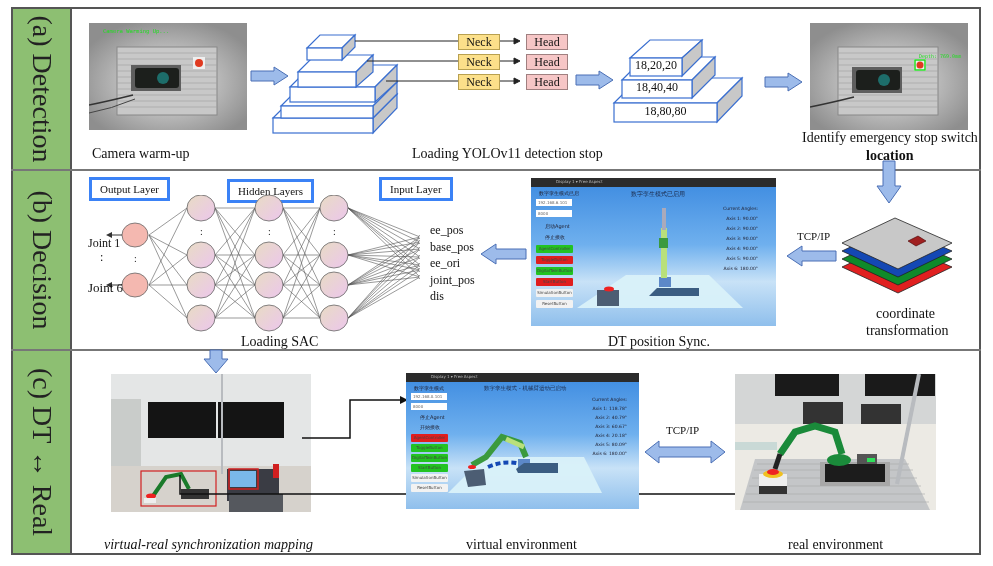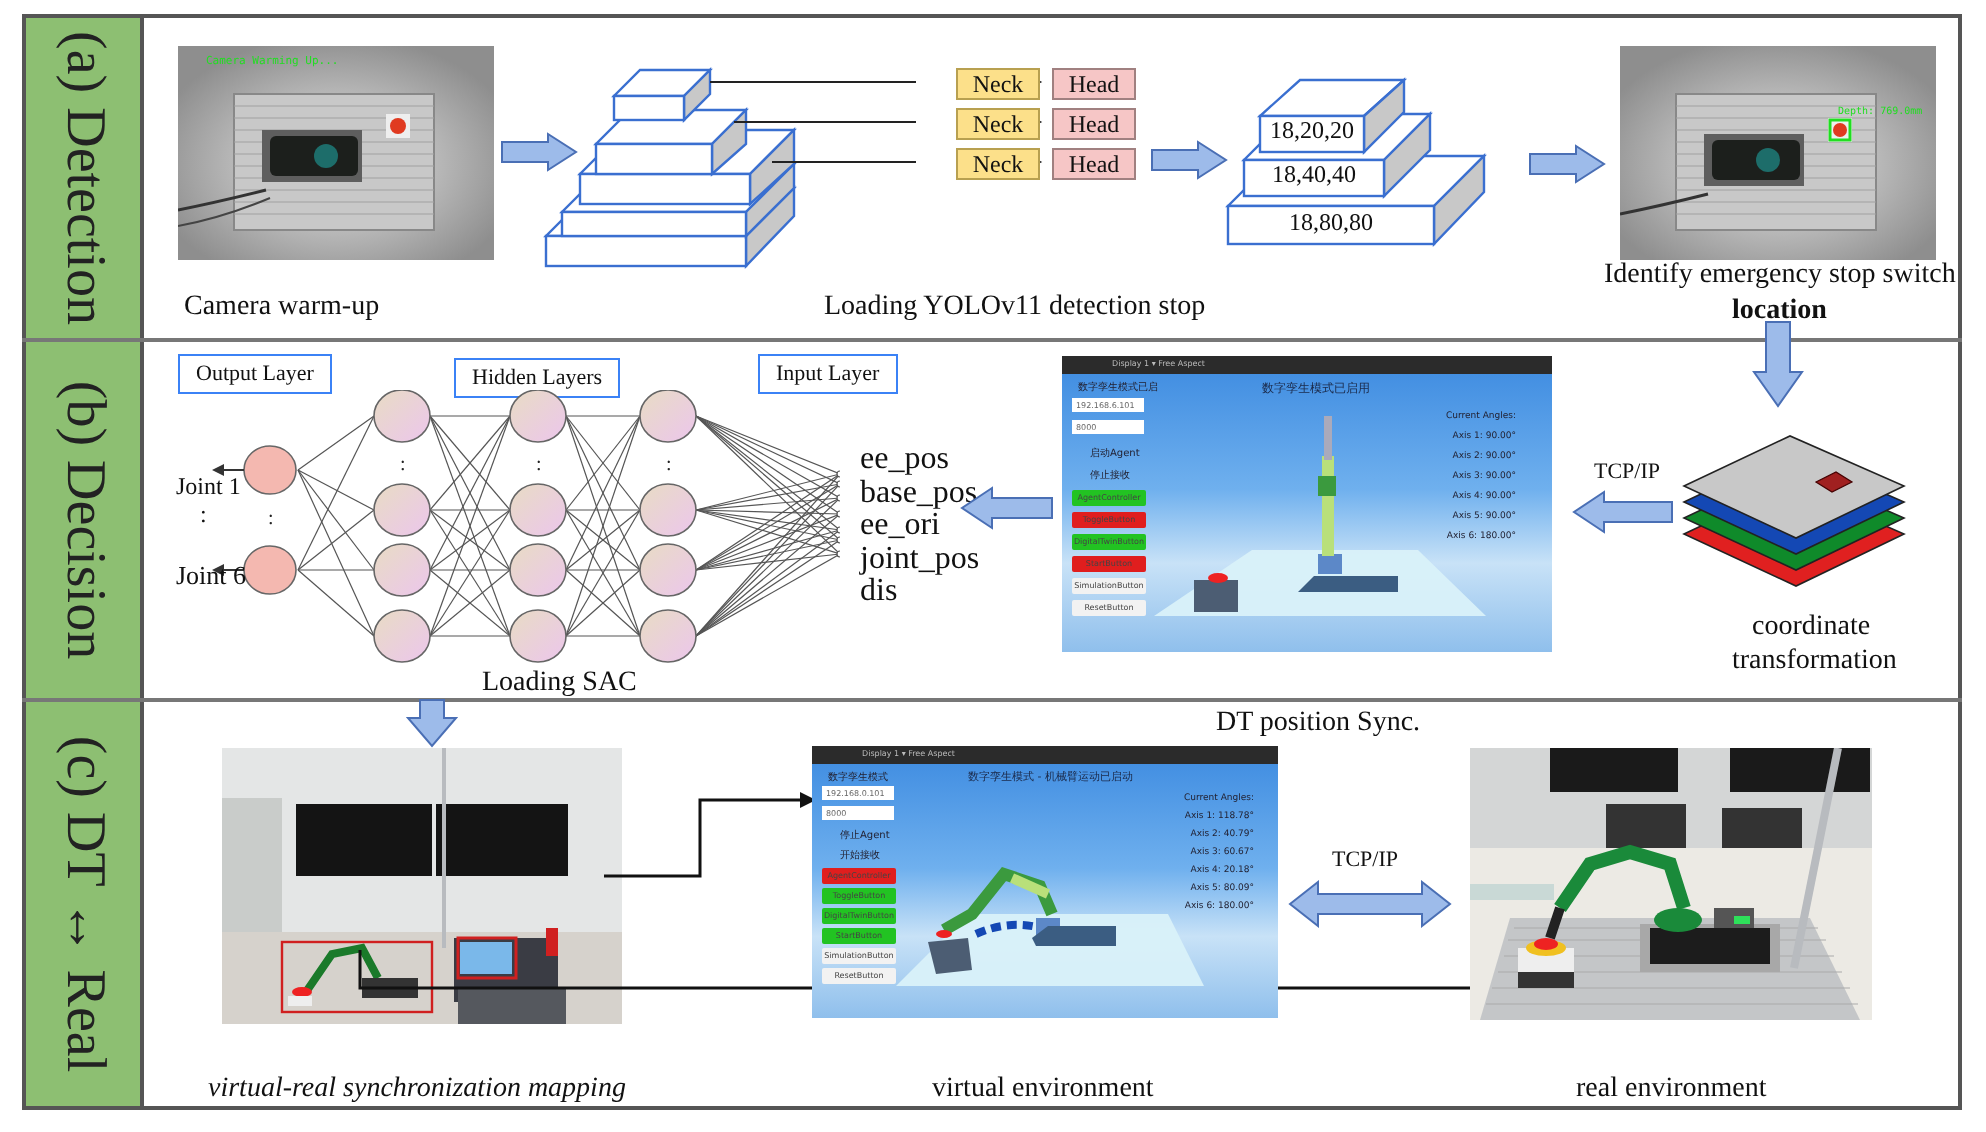--- a/index.html
+++ b/index.html
@@ -11,24 +11,24 @@
   .cap{position:absolute;font-size:14px;white-space:nowrap;color:#111;}
   .abs{position:absolute;}
   .photo{position:absolute;overflow:hidden;}
   .unity{position:absolute;background:linear-gradient(#3c8ae0 0%,#6fb0ee 45%,#c8e2f7 70%,#8fbfec 100%);overflow:hidden;}
   .unity .bar{position:absolute;left:0;top:0;right:0;height:9px;background:#2b2b2b;}
   .u-title{position:absolute;font-family:"DejaVu Sans",sans-serif;color:#1b2a4a;white-space:nowrap;}
   .u-btn{position:absolute;left:5px;height:8px;border-radius:1px;font-family:"DejaVu Sans",sans-serif;font-size:4px;line-height:8px;text-align:center;color:#444;}
   .u-in{position:absolute;left:5px;height:7px;background:#fff;font-family:"DejaVu Sans",sans-serif;font-size:4px;line-height:7px;padding-left:2px;color:#666;}
   .u-lbl{position:absolute;font-family:"DejaVu Sans",sans-serif;font-size:5px;color:#223;white-space:nowrap;}
   .angles{position:absolute;font-family:"DejaVu Sans",sans-serif;font-size:4.5px;color:#223;text-align:right;line-height:10px;}
-  .neck{position:absolute;width:40px;height:14px;background:#fce08a;border:1px solid #b8a050;font-size:12px;text-align:center;line-height:14px;box-sizing:content-box;margin-left:20px;}
+  .neck{position:absolute;width:40px;height:14px;background:#fce08a;border:1px solid #b8a050;font-size:12px;text-align:center;line-height:14px;box-sizing:content-box;}
   .head{position:absolute;width:40px;height:14px;background:#f6c6c6;border:1px solid #a08080;font-size:12px;text-align:center;line-height:14px;}
-  .lblbox{position:absolute;height:18px;border:1px solid #3b82f6;font-size:11px;line-height:18px;padding:0 8px;background:#fff;white-space:nowrap;}
-  .inlist div{font-size:16px;line-height:16.5px;white-space:nowrap;}
+  .lblbox{position:absolute;height:18px;border:3px solid #3b82f6;font-size:11px;line-height:18px;padding:0 8px;background:#fff;white-space:nowrap;}
+  .inlist div{font-size:12px;line-height:16.5px;white-space:nowrap;}
 </style>
 </head>
 <body>
 
 <div class="frame"></div>
 <div class="hline" style="top:169px;"></div>
 <div class="hline" style="top:349px;"></div>
 
 <div class="side" style="top:9px;height:160px;">
     <span>(a) Detection</span>
@@ -348,21 +348,21 @@
     <rect x="128" y="60" width="9" height="10" fill="#3b9a3e"></rect>
     <rect x="131" y="30" width="4" height="22" fill="#aab"></rect>
   </svg>
 <div class="u-btn" style="top: 67px; width: 37px; background: rgb(34, 195, 34);">AgentController</div>
     <div class="u-btn" style="top: 78px; width: 37px; background: rgb(224, 30, 30);">ToggleButton</div>
     <div class="u-btn" style="top: 89px; width: 37px; background: rgb(34, 195, 34);">DigitalTwinButton</div>
     <div class="u-btn" style="top: 100px; width: 37px; background: rgb(224, 30, 30);">StartButton</div>
     <div class="u-btn" style="top: 111px; width: 37px; background: rgb(242, 242, 242);">SimulationButton</div>
     <div class="u-btn" style="top: 122px; width: 37px; background: rgb(242, 242, 242);">ResetButton</div>
   </div>
-<div class="cap" style="left:608px;top:334px;margin-top:20px;">DT position Sync.</div>
+<div class="cap" style="left:608px;top:334px;">DT position Sync.</div>
 
 <div class="abs" style="left:797px;top:230px;font-size:11px;">TCP/IP</div>
 <svg class="abs" style="left:786px;top:245px;" width="52" height="22">
   <polygon points="50,6 16,6 16,1 1,11 16,21 16,16 50,16" fill="#9dbbea" stroke="#4a6fb5" stroke-width="1"></polygon>
 </svg>
 
 <svg class="abs" style="left:840px;top:215px;" width="120" height="85">
   <polygon points="2,52 55,27 112,52 58,78" fill="#e02020" stroke="#222" stroke-width="0.8"></polygon>
   <polygon points="2,44 55,19 112,44 58,70" fill="#0f8a2a" stroke="#222" stroke-width="0.8"></polygon>
   <polygon points="2,36 55,11 112,36 58,62" fill="#1448b4" stroke="#222" stroke-width="0.8"></polygon>

